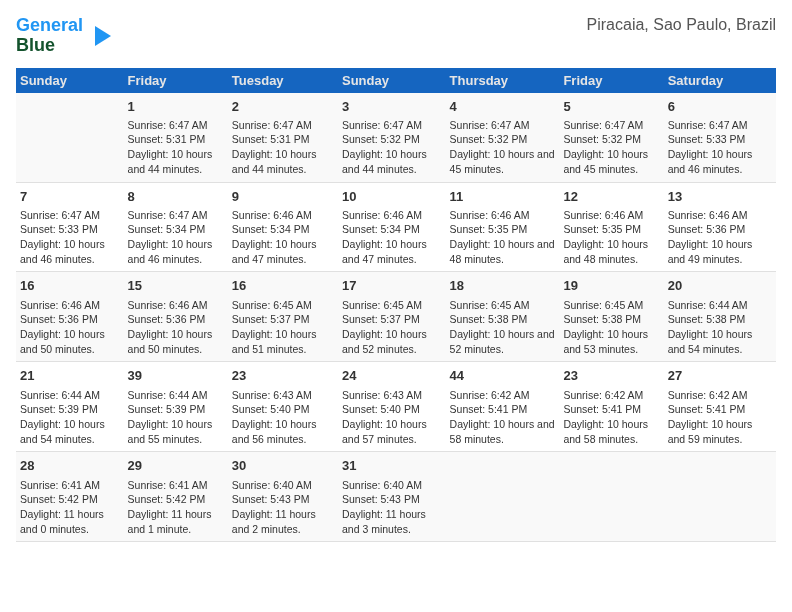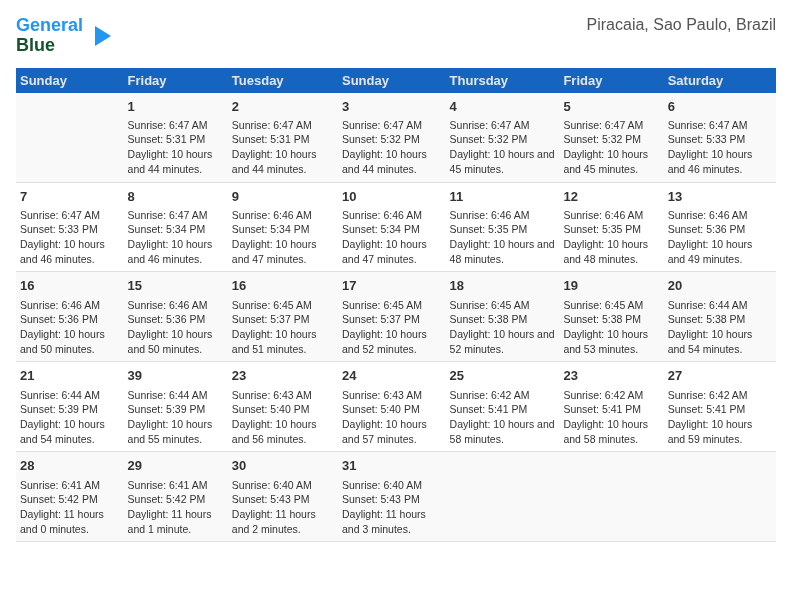--- a/index.html
+++ b/index.html
@@ -217,21 +217,21 @@
         </td>
         <td>
           <span class="day-number">23</span>
           <div class="day-info">Sunrise: 6:43 AM<br>Sunset: 5:40 PM<br>Daylight: 10 hours and 56 minutes.</div>
         </td>
         <td>
           <span class="day-number">24</span>
           <div class="day-info">Sunrise: 6:43 AM<br>Sunset: 5:40 PM<br>Daylight: 10 hours and 57 minutes.</div>
         </td>
         <td>
-          <span class="day-number">25</span>
+          <span class="day-number">44</span>
           <div class="day-info">Sunrise: 6:42 AM<br>Sunset: 5:41 PM<br>Daylight: 10 hours and 58 minutes.</div>
         </td>
         <td>
           <span class="day-number">23</span>
           <div class="day-info">Sunrise: 6:42 AM<br>Sunset: 5:41 PM<br>Daylight: 10 hours and 58 minutes.</div>
         </td>
         <td>
           <span class="day-number">27</span>
           <div class="day-info">Sunrise: 6:42 AM<br>Sunset: 5:41 PM<br>Daylight: 10 hours and 59 minutes.</div>
         </td>

